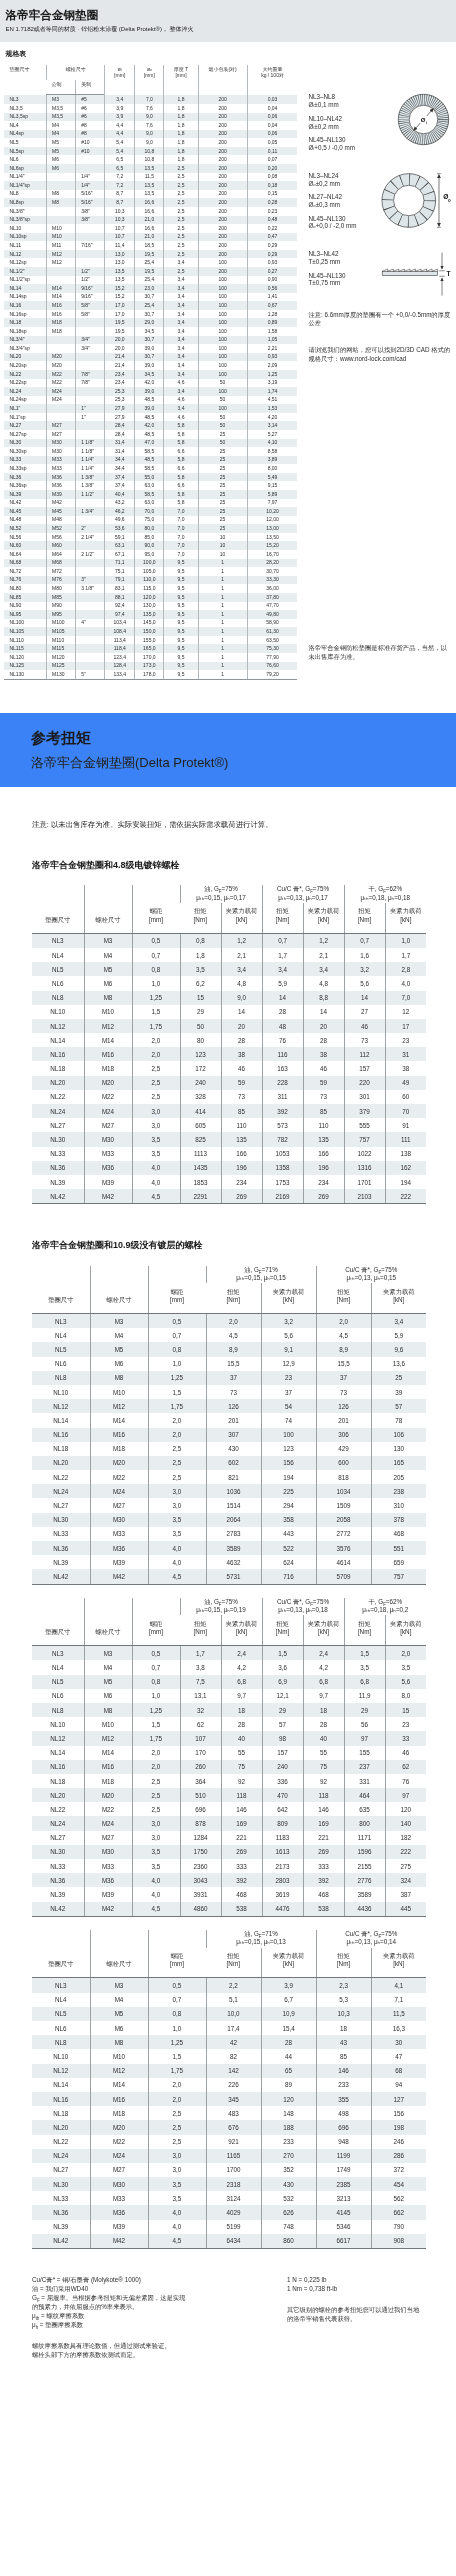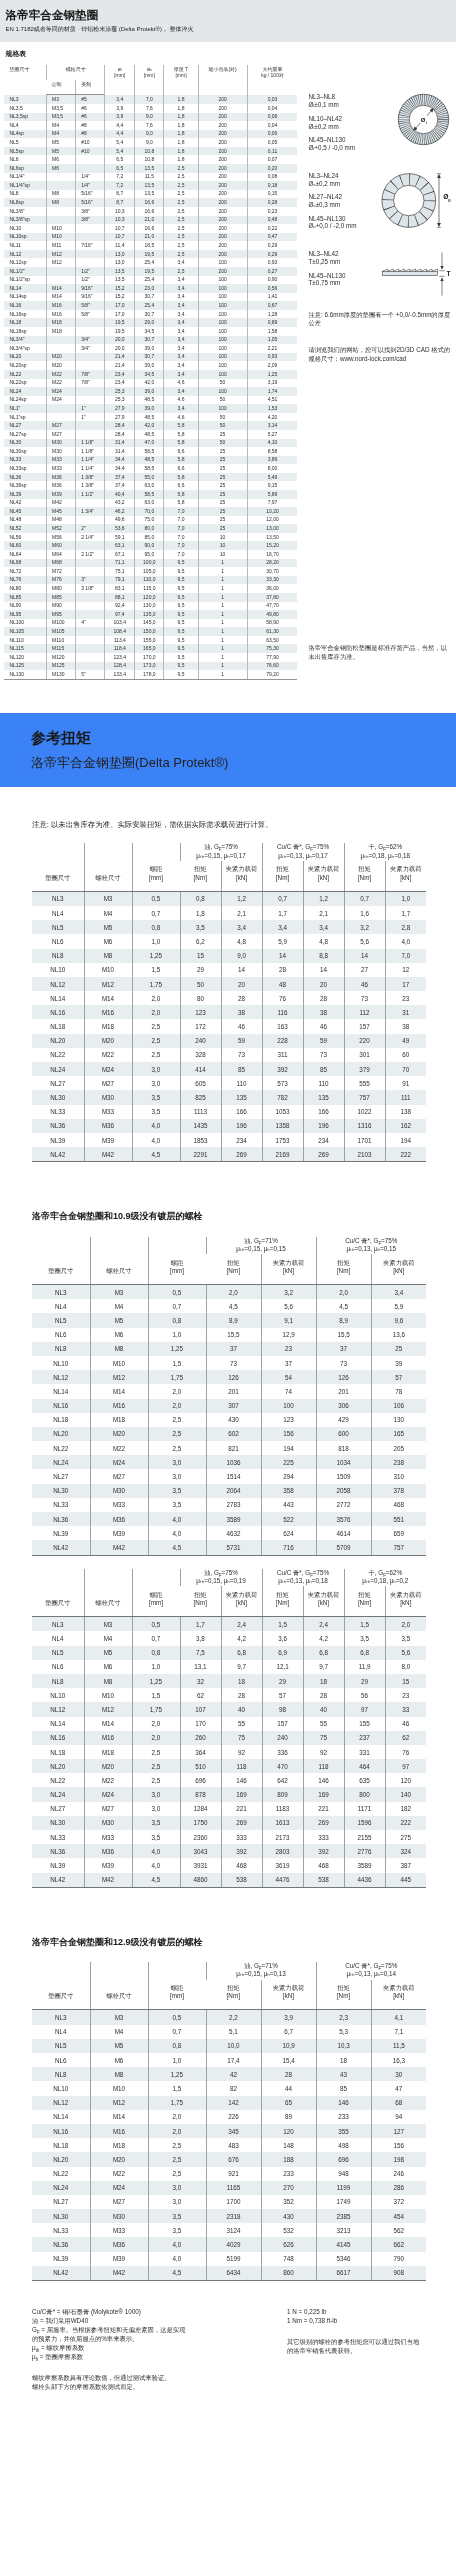--- a/index.html
+++ b/index.html
@@ -41,21 +41,21 @@
   .cad-note { margin-top:8.8px; }
   .stock-note { margin-top:auto; margin-bottom:18.7px; }
 
   
   .band2 { background:#3b82f6; padding:16.5px 11px 15.4px 31px; margin-top:33px; }
   .band2 h2 { font-size:15px; font-weight:bold; color:#1a1a1a; margin-bottom:5.5px; }
   .band2 .subtitle2 { font-size:13px; color:#222; }
   .notice { margin:33px 32px 0; font-size:7.4px; color:#222; }
 
   .tq-wrap { margin:0 31px 0 32px; }
-  .tq-title { font-size:9px; font-weight:bold; color:#1a1a1a; margin-top:48px; }
+  .tq-title { font-size:9px; font-weight:bold; color:#1a1a1a; margin-top:35px; }
   .tq-title.first { margin-top:29px; }
   .tq { width:394px; table-layout:fixed; margin-top:13.2px; }
   .tq th { font-weight:normal; font-size:6.3px; color:#2e2e2e; text-align:center; vertical-align:bottom; }
   .tq th.rs { padding-bottom:8.8px; line-height:8.3px; }
   .tq tr.grp th.g { padding-bottom:1.1px; line-height:8.3px; vertical-align:bottom; }
   .tq tr.sub th { padding:4.4px 1.1px 8.8px; line-height:8.3px; }
   .tq th.rs, .tq tr.sub th { border-bottom:0.6px solid #70767a; }
   .tq th + th, .tq td + td { border-left:0.6px solid #9ba1a5; }
   .tq td { font-size:6.3px; text-align:center; padding:3.6px 3.3px; color:#2e2e2e; }
   .tq tbody tr:nth-child(odd) { background:#e8edf0; }
@@ -894,20 +894,21 @@
 
   <section class="band2">
     <h2>参考扭矩</h2>
     <p class="subtitle2">洛帝牢合金钢垫圈(Delta Protekt®)</p>
   </section>
 
   <p class="notice">注意: 以未出售库存为准。实际安装扭矩，需依据实际需求载荷进行计算。</p>
 
   <div class="tq-wrap">
 
+    <h3 class="tq-title first">洛帝牢合金钢垫圈和4.8级电镀锌螺栓</h3>
     <table class="tq">
       <colgroup>
         <col style="width:52px">
           <col style="width:48px">
           <col style="width:48px">
         <col style="width:41px">
           <col style="width:41px">
           <col style="width:41px">
         <col style="width:41px">
           <col style="width:41px">
@@ -1605,21 +1606,20 @@
             <td>4860</td>
             <td>538</td>
             <td>4476</td>
             <td>538</td>
             <td>4436</td>
             <td>445</td>
           </tr>
         </tbody>
     </table>
 
-    <h3 class="tq-title">洛帝牢合金钢垫圈和12.9级没有镀层的螺栓</h3>
     <table class="tq">
       <colgroup>
         <col style="width:58px">
           <col style="width:58px">
           <col style="width:58px">
         <col style="width:55px">
           <col style="width:55px">
           <col style="width:55px">
           <col style="width:55px">
       </colgroup>

